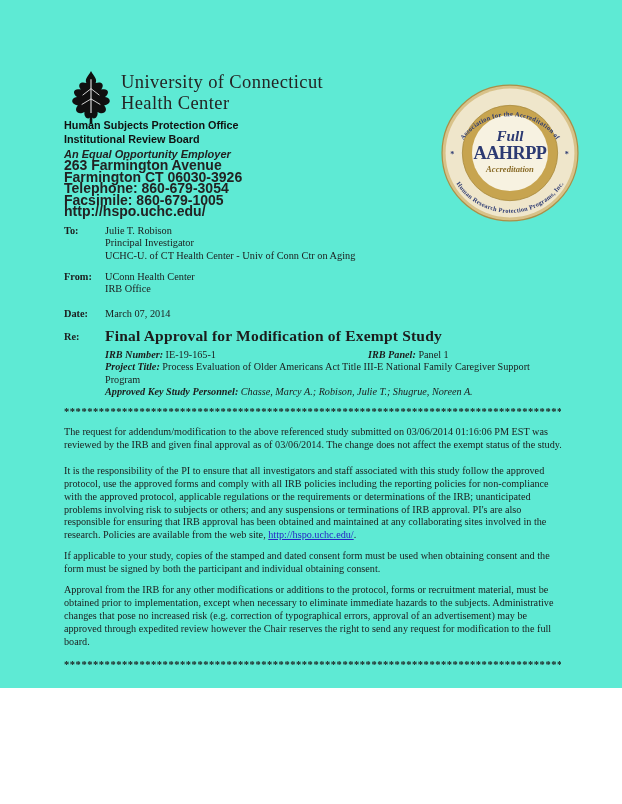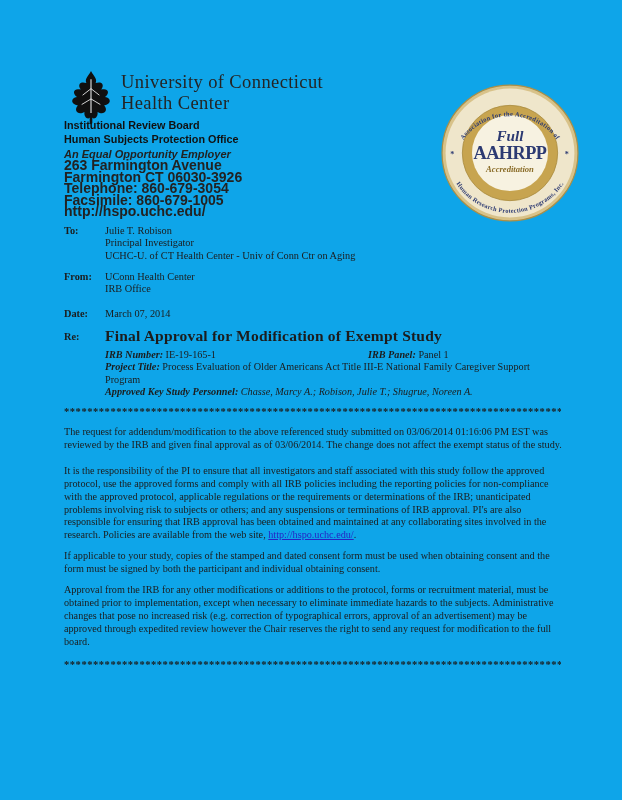--- a/index.html
+++ b/index.html
@@ -1,17 +1,17 @@
 <!DOCTYPE html>
 <html><head>
 <meta charset="utf-8">
 <style>
   html,body { margin:0; padding:0; background:#ffffff; }
   .page {
-    position:relative; width:622px; height:800px; background:#0ea5e9;
+    position:relative; width:622px; height:688px; background:#5eead4;
     font-family:"Liberation Serif", serif; color:#1c1c1c; overflow:hidden;
   }
   
   .leaf-logo { position:absolute; left:63px; top:69px; width:56px; height:58px; }
   .wordmark {
     position:absolute; left:121px; top:72px;
     font-size:18.5px; line-height:21px; letter-spacing:0.4px; color:#242424;
   }
   .office-block {
     position:absolute; left:64px; top:118px;
@@ -71,22 +71,22 @@
       <path d="M30 20 L21 27 M30 20 L39 27 M30 31 L20 37 M30 31 L40 37" stroke="#f5f5f5" stroke-width="0.9" fill="none"></path>
     </g>
   </svg>
 
   <div class="wordmark">
     <div>University of Connecticut</div>
     <div>Health Center</div>
   </div>
 
   <div class="office-block">
+    <div>Human Subjects Protection Office</div>
     <div>Institutional Review Board</div>
-    <div>Human Subjects Protection Office</div>
   </div>
 
   <div class="tagline">An Equal Opportunity Employer</div>
 
   <div class="addr-block">
     <div>263 Farmington Avenue</div>
     <div>Farmington CT 06030-3926</div>
     <div>Telephone:  860-679-3054</div>
     <div>Facsimile:  860-679-1005</div>
     <div>http://hspo.uchc.edu/</div>

